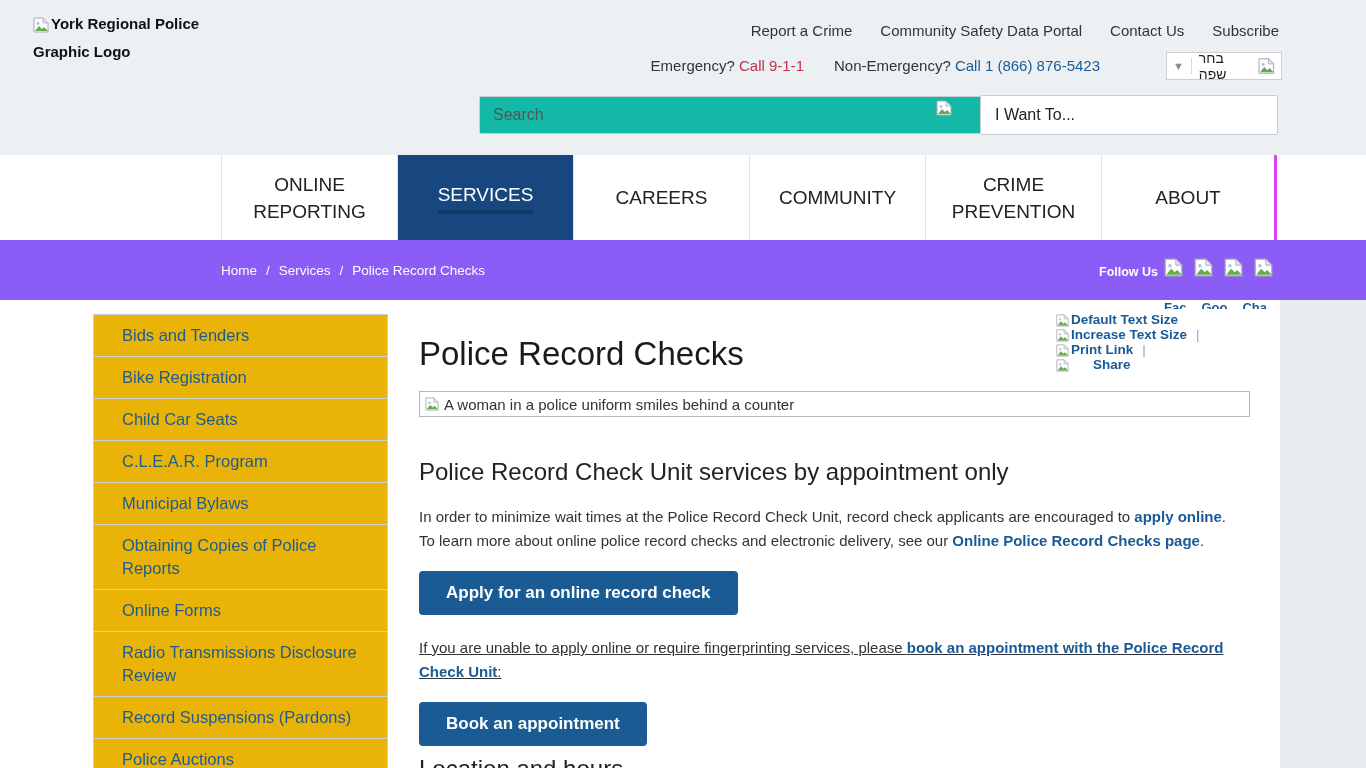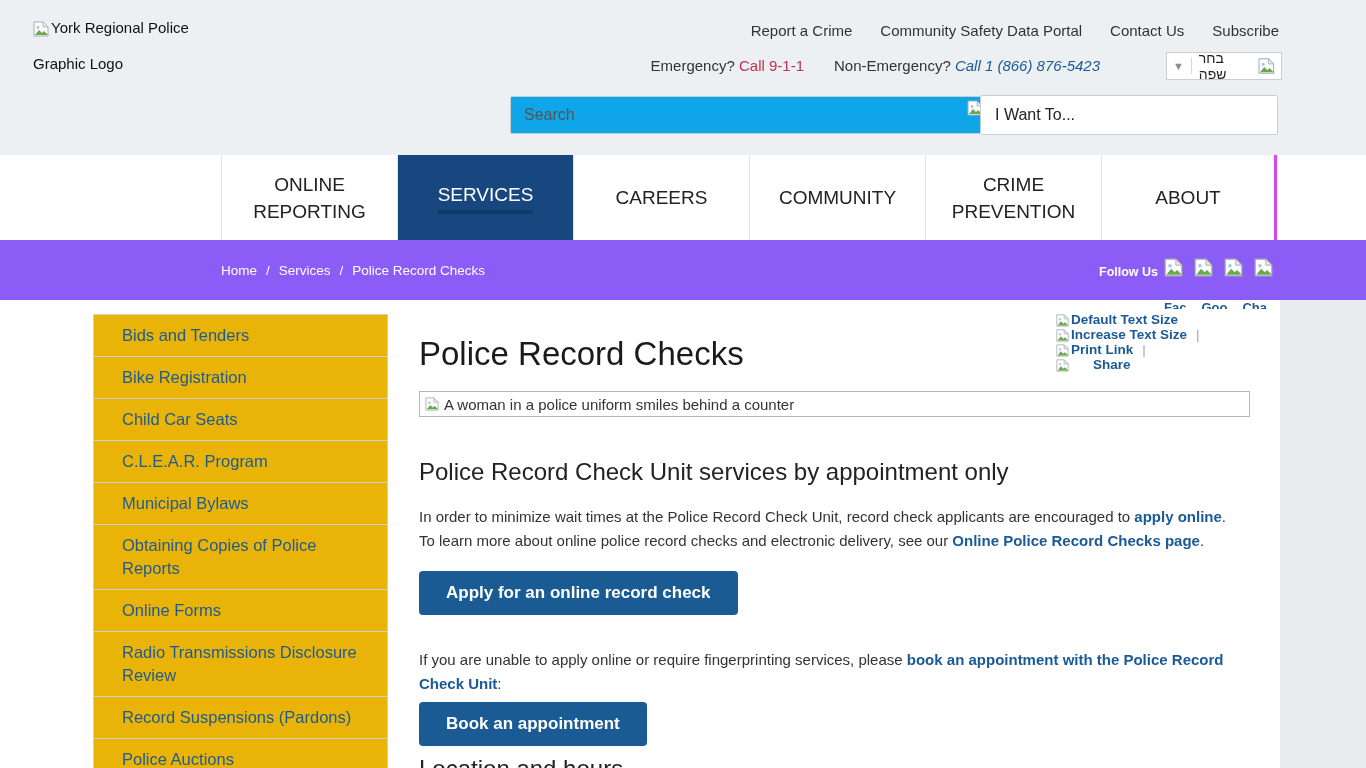--- a/index.html
+++ b/index.html
@@ -9,33 +9,33 @@
     background:#ffffff;
     position:relative;
     overflow:hidden;
     color:#333;
   }
   .bimg { display:inline-block; vertical-align:middle; line-height:0; }
   .bimg svg { width:100%; height:100%; display:block; }
 
   
   .header-band { position:absolute; top:0; left:0; width:1366px; height:155px; background:#edf0f2; }
-  .logo { position:absolute; top:10px; left:33px; width:170px; font-size:15px; font-weight:normal; color:#111; line-height:36px; cursor:pointer; }
+  .logo { position:absolute; top:10px; left:33px; width:170px; font-size:15px; font-weight:bold; color:#111; line-height:28px; cursor:pointer; }
   .logo .bimg { width:16px; height:16px; margin-right:2px; }
   .utility-links { position:absolute; top:22px; right:87px; display:flex; gap:28px; font-size:15px; color:#333; }
   .utility-links span { cursor:pointer; }
   .emergency-row { position:absolute; top:57px; right:266px; font-size:15px; color:#333; display:flex; gap:30px; white-space:nowrap; }
   .call-red { color:#c0334e; cursor:pointer; }
-  .call-blue { color:#1a5a96; cursor:pointer;font-style:italic; }
+  .call-blue { color:#1a5a96; cursor:pointer; }
   .lang-box { position:absolute; top:52px; right:84px; width:116px; height:28px; background:#fff; border:1px solid #c9ced3; display:flex; align-items:center; padding:0 6px; gap:7px; cursor:pointer; }
   .lang-arrow { color:#8a9096; font-size:11px; }
   .lang-div { width:1px; height:16px; background:#d5d9dd; }
   .lang-label { font-size:14px; color:#222; }
   .lang-box .bimg { width:18px; height:18px; }
-  .search-box { position:absolute; top:96px; left:510px; width:504px; height:38px; background:#0ea5e9; border:1px solid #c9ced3; border-radius:2px; }
+  .search-box { position:absolute; top:96px; left:479px; width:504px; height:38px; background:#14b8a6; border:1px solid #c9ced3; border-radius:2px; }
   .search-box input { width:100%; height:100%; border:none; outline:none; padding:0 40px 0 13px; font-size:16px; font-family:"Liberation Sans", sans-serif; color:#444; background:transparent; }
   .search-box input::placeholder { color:#555; opacity:1; }
   .search-icon { position:absolute; right:30px; top:3px; width:16px; height:16px; cursor:pointer; }
   .iwant-box { position:absolute; top:95px; left:980px; width:298px; height:40px; background:#fff; border:1px solid #c9ced3; border-radius:2px; display:flex; align-items:center; padding:0 14px; font-size:16px; color:#222; cursor:pointer; }
 
   
   .nav-band { position:absolute; top:155px; left:0; width:1366px; height:85px; background:#fff; }
   .nav { position:absolute; left:221px; top:0; height:96px; display:flex; }
   .nav-item { width:176px; height:85px; display:flex; align-items:center; justify-content:center; text-align:center; font-size:19px; color:#222; border-left:1px solid #e1e3e5; cursor:pointer; line-height:27px; padding:0 14px; }
   .nav-item:last-child { border-right:3px solid #d946ef; }
@@ -67,21 +67,21 @@
   .side-item { background:#eab308; border:1px solid #ccd0d4; margin-top:-1px; padding:9px 28px; font-size:16.5px; line-height:23px; color:#1d5c90; cursor:pointer; }
 
   
   .main-col { position:absolute; top:0; left:419px; width:831px; }
   .page-title { position:absolute; top:35px; left:0; font-size:33px; font-weight:400; color:#1a1a1a; }
   .hero-box { position:absolute; top:91px; left:0; width:831px; height:26px; border:1px solid #b3b7bb; background:#fff; display:flex; align-items:center; padding:0 5px; gap:5px; font-size:15px; color:#333; }
   .hero-box .bimg { width:14px; height:14px; }
   .section-heading { position:absolute; top:158px; left:0; font-size:24px; font-weight:400; color:#222; }
   .para { position:absolute; left:0; width:812px; font-size:15px; line-height:24px; color:#333; }
   .para-1 { top:205px; }
-  .para-2 { top:348px; }
+  .para-2 { top:336px;text-decoration:underline; }
   .text-link { color:#1a5a96; font-weight:bold; cursor:pointer; }
   .btn { position:absolute; left:0; height:44px; background:#1a5b94; color:#fff; font-weight:bold; font-size:17px; border:none; border-radius:4px; padding:0 27px; font-family:"Liberation Sans", sans-serif; cursor:pointer; }
   .btn-apply { top:271px; }
   .btn-book { top:402px; }
   .partial-heading { position:absolute; top:455px; left:0; font-size:24px; font-weight:400; color:#222; }
 </style>
 </head>
 <body>
 
 <div class="header-band">

